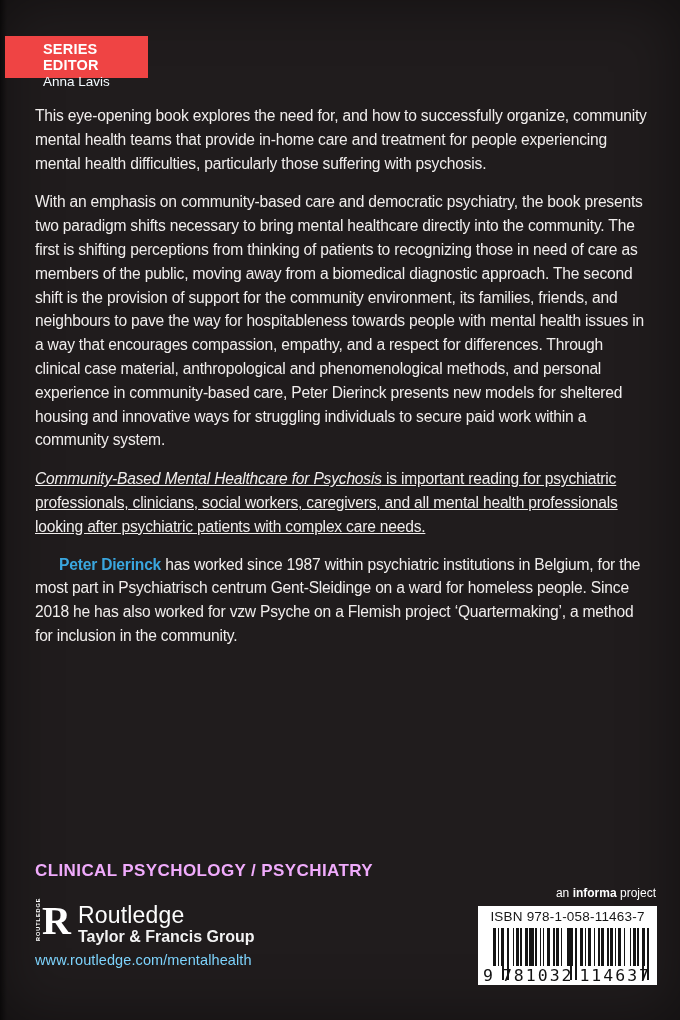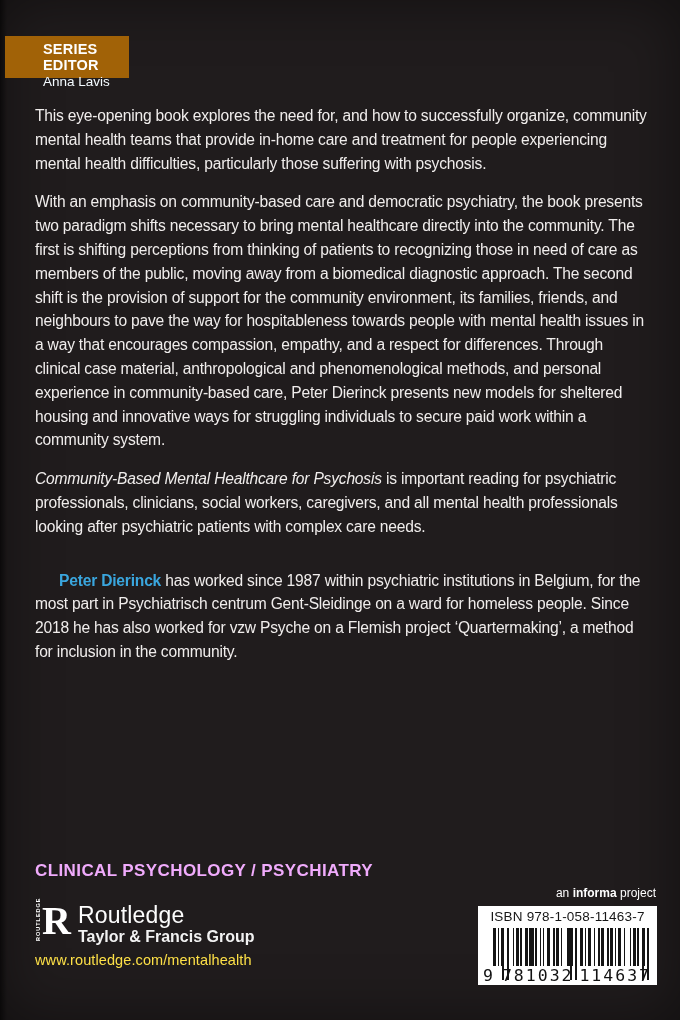--- a/index.html
+++ b/index.html
@@ -14,35 +14,35 @@
   }
   
   .cover::before{
     content:"";position:absolute;left:0;top:0;bottom:0;width:7px;
     background:linear-gradient(90deg, rgba(0,0,0,.55), rgba(0,0,0,0));
     pointer-events:none;
   }
 
   
   .series-badge{
-    position:absolute;left:5px;top:36px;width:124px;height:42px;
-    background:#a16207;color:#fff;
+    position:absolute;left:5px;top:36px;width:143px;height:42px;
+    background:#ef4444;color:#fff;
     padding:5px 0 18px 38px;box-sizing:border-box;
   }
   .series-badge .label{display:block;font-weight:bold;font-size:14.5px;letter-spacing:.2px;}
   .series-badge .editor{display:block;font-size:13.5px;margin-top:1px;color:#f4fbff;}
 
   
   .copy{
     position:absolute;left:35px;top:104px;width:616px;
     font-size:15.6px;line-height:23.8px;letter-spacing:-.2px;
     color:#f0edec;
   }
   .copy p{margin:0 0 15px 0;}
-  .copy p.lead{margin-bottom:30px;}
+  .copy p.lead{margin-bottom:14px;text-decoration:underline;}
   .italic{font-style:italic;}
   .author-name{color:#3aa6de;font-weight:bold;margin-left:24px;}
 
   
   .category{
     position:absolute;left:35px;top:861px;
     font-size:17px;font-weight:bold;letter-spacing:.4px;
     color:#f0abfc;
   }
 
@@ -54,21 +54,21 @@
     writing-mode:vertical-rl;transform:rotate(180deg);
     font-size:5.5px;font-weight:bold;letter-spacing:1px;color:#fff;
     line-height:6px;margin-right:1px;
   }
   .logo-r{
     font-family:"Liberation Serif", serif;
     font-size:40px;font-weight:bold;color:#fff;line-height:36px;
   }
   .logo-text .pub-name{font-size:23px;color:#fdfdfd;line-height:24px;letter-spacing:.2px;}
   .logo-text .pub-group{font-size:16px;font-weight:bold;color:#f2f2f2;margin-top:1px;}
-  .pub-url{margin-top:6px;font-size:14.5px;color:#fde047;letter-spacing:.1px;}
+  .pub-url{margin-top:6px;font-size:14.5px;color:#7dd3fc;letter-spacing:.1px;}
 
   
   .footer-note{
     position:absolute;left:35px;top:976px;
     font-size:12px;font-weight:bold;color:#2095d6;letter-spacing:.1px;
   }
 
   
   .informa{
     position:absolute;right:24px;top:886px;

